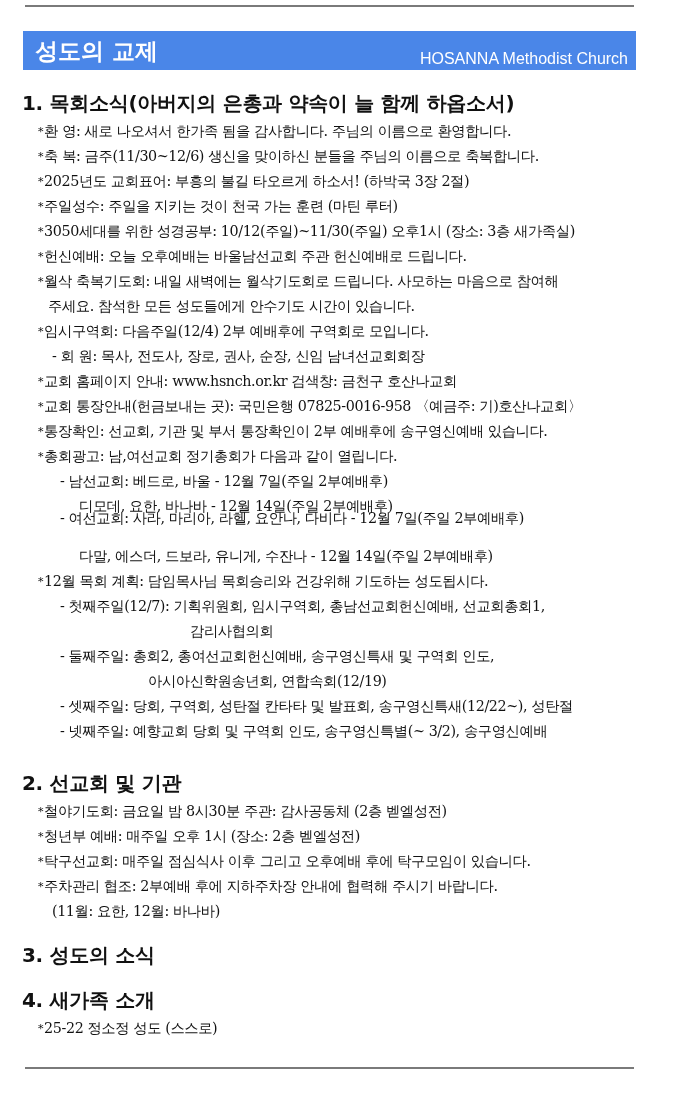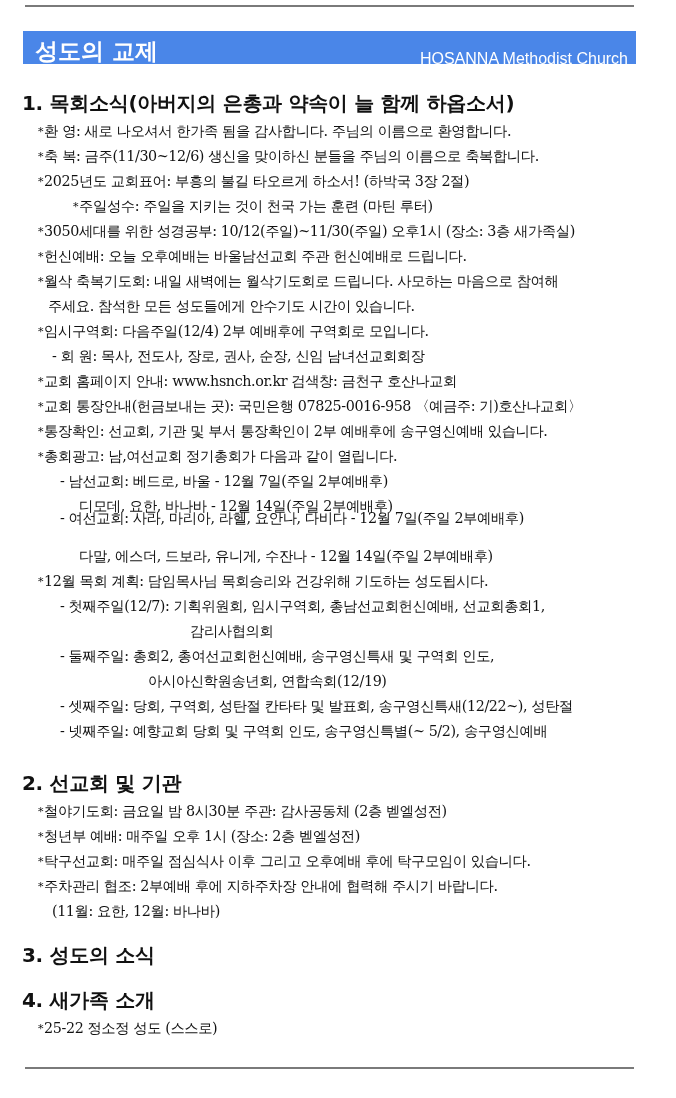--- a/index.html
+++ b/index.html
@@ -8,21 +8,21 @@
     font-family: "DejaVu Serif", "Liberation Serif", serif;
     color: #111111;
   }
   .rule {
     position: absolute; left: 25px; width: 609px; height: 2px;
     background: #7a7a7a;
   }
   .rule.top { top: 5px; }
   .rule.bottom { top: 1067px; }
   .banner {
-    position: absolute; left: 23px; top: 31px; width: 613px; height: 33px;
+    position: absolute; left: 23px; top: 31px; width: 613px; height: 39px;
     background: #4a86e8;
     color: #ffffff;
   }
   .banner-title {
     position: absolute; left: 12px; top: 5px;
     font-family: "DejaVu Sans", "Liberation Sans", sans-serif;
     font-size: 23px; font-weight: bold; letter-spacing: 0px;
   }
   .banner-sub {
     position: absolute; right: 8px; top: 19px;
@@ -50,42 +50,42 @@
 <div class="banner">
   <span class="banner-title">성도의 교제</span>
   <span class="banner-sub">HOSANNA Methodist Church</span>
 </div>
 
 <div class="sec-title" style="top:90px;">1. 목회소식(아버지의 은총과 약속이 늘 함께 하옵소서)</div>
 
 <div class="line" style="left:38px;top:121px;"><span class="b">*</span><span>환     영: 새로 나오셔서 한가족 됨을 감사합니다. 주님의 이름으로 환영합니다.</span></div>
 <div class="line" style="left:38px;top:146px;"><span class="b">*</span><span>축     복: 금주(11/30~12/6) 생신을 맞이하신 분들을 주님의 이름으로 축복합니다.</span></div>
 <div class="line" style="left:38px;top:171px;"><span class="b">*</span><span>2025년도 교회표어: 부흥의 불길 타오르게 하소서! (하박국 3장 2절)</span></div>
-<div class="line" style="left:38px;top:196px;margin-left:35px;"><span class="b">*</span><span>주일성수: 주일을 지키는 것이 천국 가는 훈련 (마틴 루터)</span></div>
+<div class="line" style="left:38px;top:196px;"><span class="b">*</span><span>주일성수: 주일을 지키는 것이 천국 가는 훈련 (마틴 루터)</span></div>
 <div class="line" style="left:38px;top:221px;"><span class="b">*</span><span>3050세대를 위한 성경공부: 10/12(주일)~11/30(주일) 오후1시 (장소: 3층 새가족실)</span></div>
 <div class="line" style="left:38px;top:246px;"><span class="b">*</span><span>헌신예배: 오늘 오후예배는 바울남선교회 주관 헌신예배로 드립니다.</span></div>
 <div class="line" style="left:38px;top:271px;"><span class="b">*</span><span>월삭 축복기도회: 내일 새벽에는 월삭기도회로 드립니다. 사모하는 마음으로 참여해</span></div>
 <div class="line" style="left:48px;top:296px;"><span>주세요. 참석한 모든 성도들에게 안수기도 시간이 있습니다.</span></div>
 <div class="line" style="left:38px;top:321px;"><span class="b">*</span><span>임시구역회: 다음주일(12/4) 2부 예배후에 구역회로 모입니다.</span></div>
 <div class="line" style="left:52px;top:346px;"><span>- 회 원: 목사, 전도사, 장로, 권사, 순장, 신임 남녀선교회회장</span></div>
 <div class="line" style="left:38px;top:371px;"><span class="b">*</span><span>교회 홈페이지 안내: www.hsnch.or.kr 검색창: 금천구 호산나교회</span></div>
 <div class="line" style="left:38px;top:396px;"><span class="b">*</span><span>교회 통장안내(헌금보내는 곳): 국민은행 07825-0016-958 〈예금주: 기)호산나교회〉</span></div>
 <div class="line" style="left:38px;top:421px;"><span class="b">*</span><span>통장확인: 선교회, 기관 및 부서 통장확인이 2부 예배후에 송구영신예배 있습니다.</span></div>
 <div class="line" style="left:38px;top:446px;"><span class="b">*</span><span>총회광고: 남,여선교회 정기총회가 다음과 같이 열립니다.</span></div>
 <div class="line" style="left:60px;top:471px;"><span>- 남선교회: 베드로, 바울  -  12월 7일(주일 2부예배후)</span></div>
 <div class="line" style="left:79px;top:496px;"><span>디모데, 요한, 바나바  -  12월 14일(주일 2부예배후)</span></div>
 <div class="line" style="left:60px;top:508px;"><span>- 여선교회: 사라, 마리아, 라헬, 요안나, 다비다  -  12월 7일(주일 2부예배후)</span></div>
 <div class="line" style="left:79px;top:546px;"><span>다말, 에스더, 드보라, 유니게, 수잔나  -  12월 14일(주일 2부예배후)</span></div>
 <div class="line" style="left:38px;top:571px;"><span class="b">*</span><span>12월 목회 계획: 담임목사님 목회승리와 건강위해 기도하는 성도됩시다.</span></div>
 <div class="line" style="left:60px;top:596px;"><span>- 첫째주일(12/7): 기획위원회, 임시구역회, 총남선교회헌신예배, 선교회총회1,</span></div>
 <div class="line" style="left:190px;top:621px;"><span>감리사협의회</span></div>
 <div class="line" style="left:60px;top:646px;"><span>- 둘째주일: 총회2, 총여선교회헌신예배, 송구영신특새 및 구역회 인도,</span></div>
 <div class="line" style="left:148px;top:671px;"><span>아시아신학원송년회, 연합속회(12/19)</span></div>
 <div class="line" style="left:60px;top:696px;"><span>- 셋째주일: 당회, 구역회, 성탄절 칸타타 및 발표회, 송구영신특새(12/22~), 성탄절</span></div>
-<div class="line" style="left:60px;top:721px;"><span>- 넷째주일: 예향교회 당회 및 구역회 인도, 송구영신특별(~ 5/2), 송구영신예배</span></div>
+<div class="line" style="left:60px;top:721px;"><span>- 넷째주일: 예향교회 당회 및 구역회 인도, 송구영신특별(~ 3/2), 송구영신예배</span></div>
 
 <div class="sec-title" style="top:770px;">2. 선교회 및 기관</div>
 <div class="line" style="left:38px;top:801px;"><span class="b">*</span><span>철야기도회: 금요일 밤 8시30분        주관: 감사공동체 (2층 벧엘성전)</span></div>
 <div class="line" style="left:38px;top:826px;"><span class="b">*</span><span>청년부 예배: 매주일 오후 1시 (장소: 2층 벧엘성전)</span></div>
 <div class="line" style="left:38px;top:851px;"><span class="b">*</span><span>탁구선교회: 매주일 점심식사 이후 그리고 오후예배 후에 탁구모임이 있습니다.</span></div>
 <div class="line" style="left:38px;top:876px;"><span class="b">*</span><span>주차관리 협조: 2부예배 후에 지하주차장 안내에 협력해 주시기 바랍니다.</span></div>
 <div class="line" style="left:52px;top:901px;"><span>(11월: 요한,   12월: 바나바)</span></div>
 
 <div class="sec-title" style="top:942px;">3. 성도의 소식</div>
 

